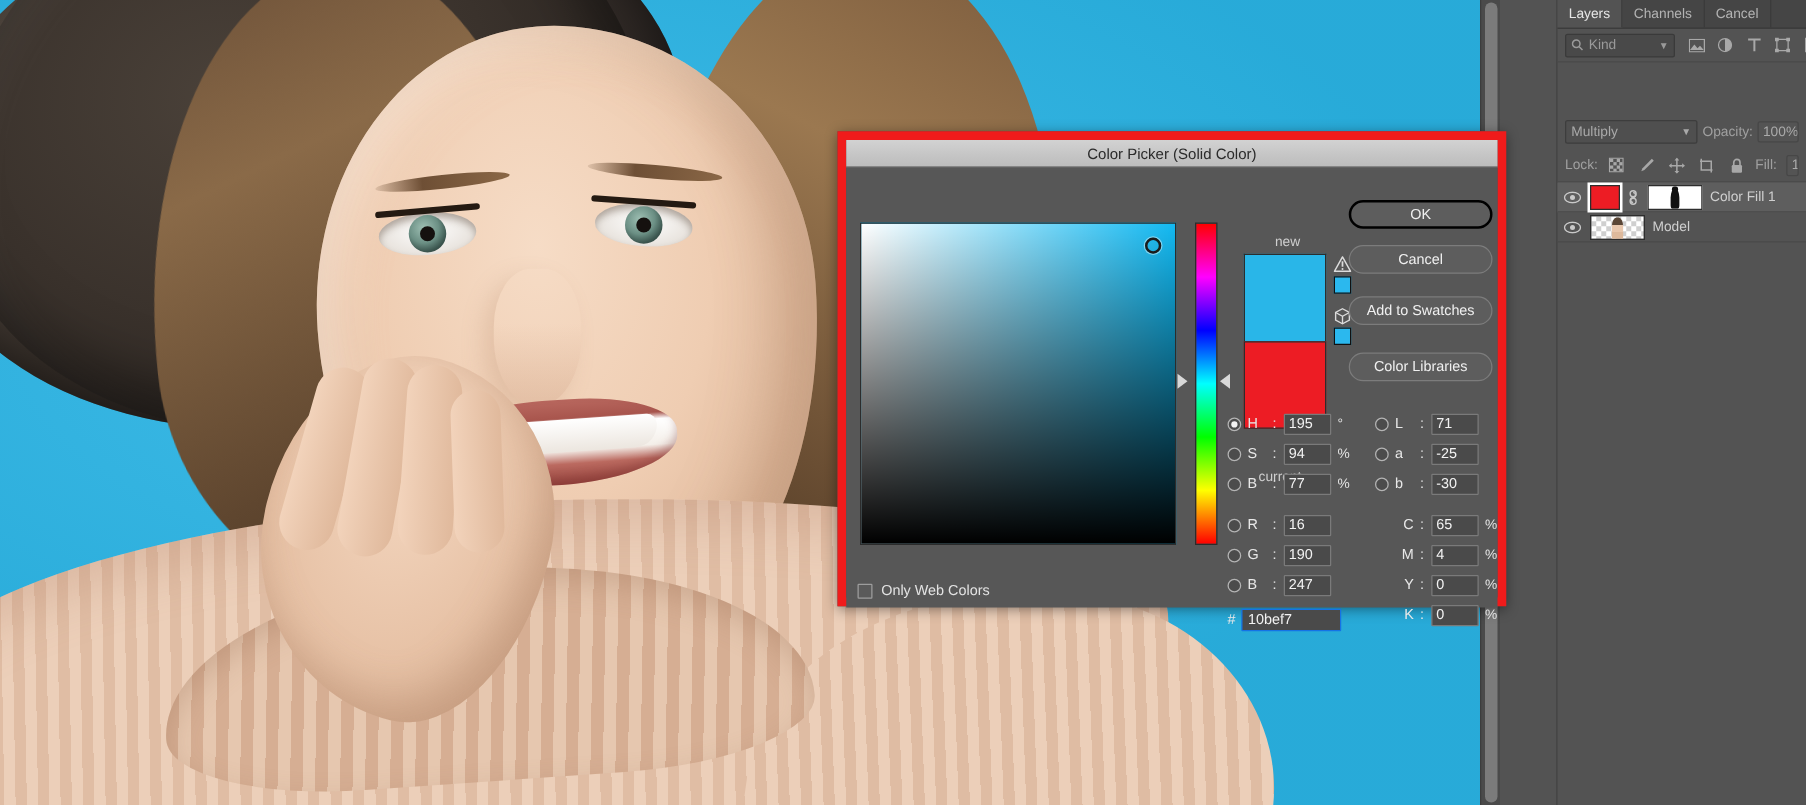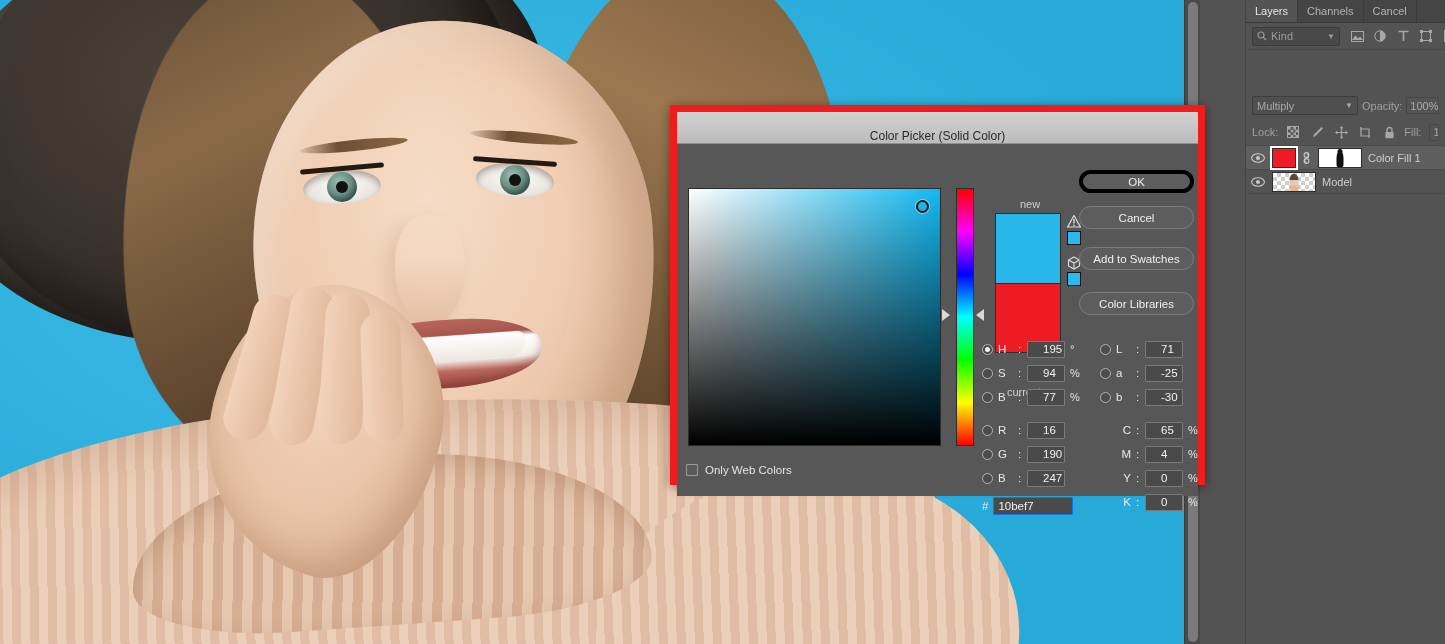--- a/index.html
+++ b/index.html
@@ -211,22 +211,22 @@
   .layer-name{color:#cfcfcf;font-size:11px;}
 
   
   #color-picker{
     position:absolute;left:670px;top:105px;width:535px;height:380px;
     border:7px solid #f01b1b;
     background:#4f4f4f;
     box-shadow:0 2px 10px rgba(0,0,0,.45);
   }
   .cp-title{
-    height:32px;background:linear-gradient(180deg,#d2d2d2,#bcbcbc);
-    display:flex;align-items:flex-end;justify-content:center;
+    height:22px;background:linear-gradient(180deg,#d2d2d2,#bcbcbc);
+    display:flex;align-items:center;justify-content:center;
     font-size:12px;color:#2b2b2b;border-bottom:1px solid #8f8f8f;
   }
   .cp-body{position:relative;height:352px;background:#575757;}
 
   .sb-field{
     position:absolute;left:11px;top:44px;width:253px;height:258px;
     border:1px solid #2c2c2c;
     background:
       linear-gradient(to bottom, rgba(0,0,0,0) 0%, #000 100%),
       linear-gradient(to right, #fff 0%, rgba(255,255,255,0) 100%),
@@ -255,39 +255,39 @@
   .gamut-ico{position:absolute;left:390px;top:71px;width:14px;height:14px;color:#dcdcdc;font-size:13px;line-height:13px;}
   .gamut-sw{position:absolute;left:390px;top:87px;width:14px;height:14px;border:1px solid #111;}
   .web-ico{position:absolute;left:390px;top:112px;width:14px;height:14px;color:#dcdcdc;}
   .web-sw{position:absolute;left:390px;top:128px;width:14px;height:14px;border:1px solid #111;}
 
   .cp-btn{
     position:absolute;left:402px;width:115px;height:23px;border-radius:12px;
     background:#5d5d5d;border:1px solid #7c7c7c;color:#f0f0f0;font-size:11.5px;
     display:flex;align-items:center;justify-content:center;cursor:default;
   }
-  .cp-btn.default{border:4px solid #000000;}
+  .cp-btn.default{border:2px solid #000000;}
   .btn-ok{top:26px;}
   .btn-cancel{top:62px;}
   .btn-swatch{top:103px;}
   .btn-lib{top:148px;}
 
-  .only-web{position:absolute;left:9px;top:320px;display:flex;align-items:center;gap:7px;color:#e3e3e3;font-size:11.5px;}
+  .only-web{position:absolute;left:9px;top:333px;display:flex;align-items:center;gap:7px;color:#e3e3e3;font-size:11.5px;}
   .chk{width:12px;height:12px;border:1px solid #9d9d9d;background:#5a5a5a;border-radius:1px;}
 
   .fields{position:absolute;left:305px;top:193px;width:220px;}
   .frow{display:flex;align-items:center;height:24px;gap:5px;}
   .radio{width:11px;height:11px;border-radius:50%;border:1px solid #b4b4b4;background:#4c4c4c;
          display:inline-block;position:relative;flex:0 0 11px;}
   .radio.on::after{content:"";position:absolute;left:2px;top:2px;width:5px;height:5px;border-radius:50%;background:#f2f2f2;}
   .flbl{width:15px;color:#e8e8e8;font-size:11.5px;}
   .flbl.r{width:15px;text-align:right;}
   .fin{
     width:38px;height:17px;background:#4a4a4a;border:1px solid #7a7a7a;border-radius:1px;
-    color:#f2f2f2;font-size:11.5px;display:flex;align-items:center;padding-left:15px;
+    color:#f2f2f2;font-size:11.5px;display:flex;align-items:center;padding-left:3px;
   }
   .unit{color:#e3e3e3;font-size:11px;width:11px;}
   .fcol{position:absolute;left:0;top:0;width:108px;}
   .fcol2{position:absolute;left:118px;top:0;width:108px;}
   .hexrow{display:flex;align-items:center;gap:5px;height:24px;}
   .hexhash{color:#e8e8e8;font-size:11.5px;}
   .hexin{
     width:80px;height:18px;background:#4a4a4a;border:1px solid #1473e6;border-radius:1px;
     color:#f2f2f2;font-size:11.5px;display:flex;align-items:center;padding-left:4px;
   }

